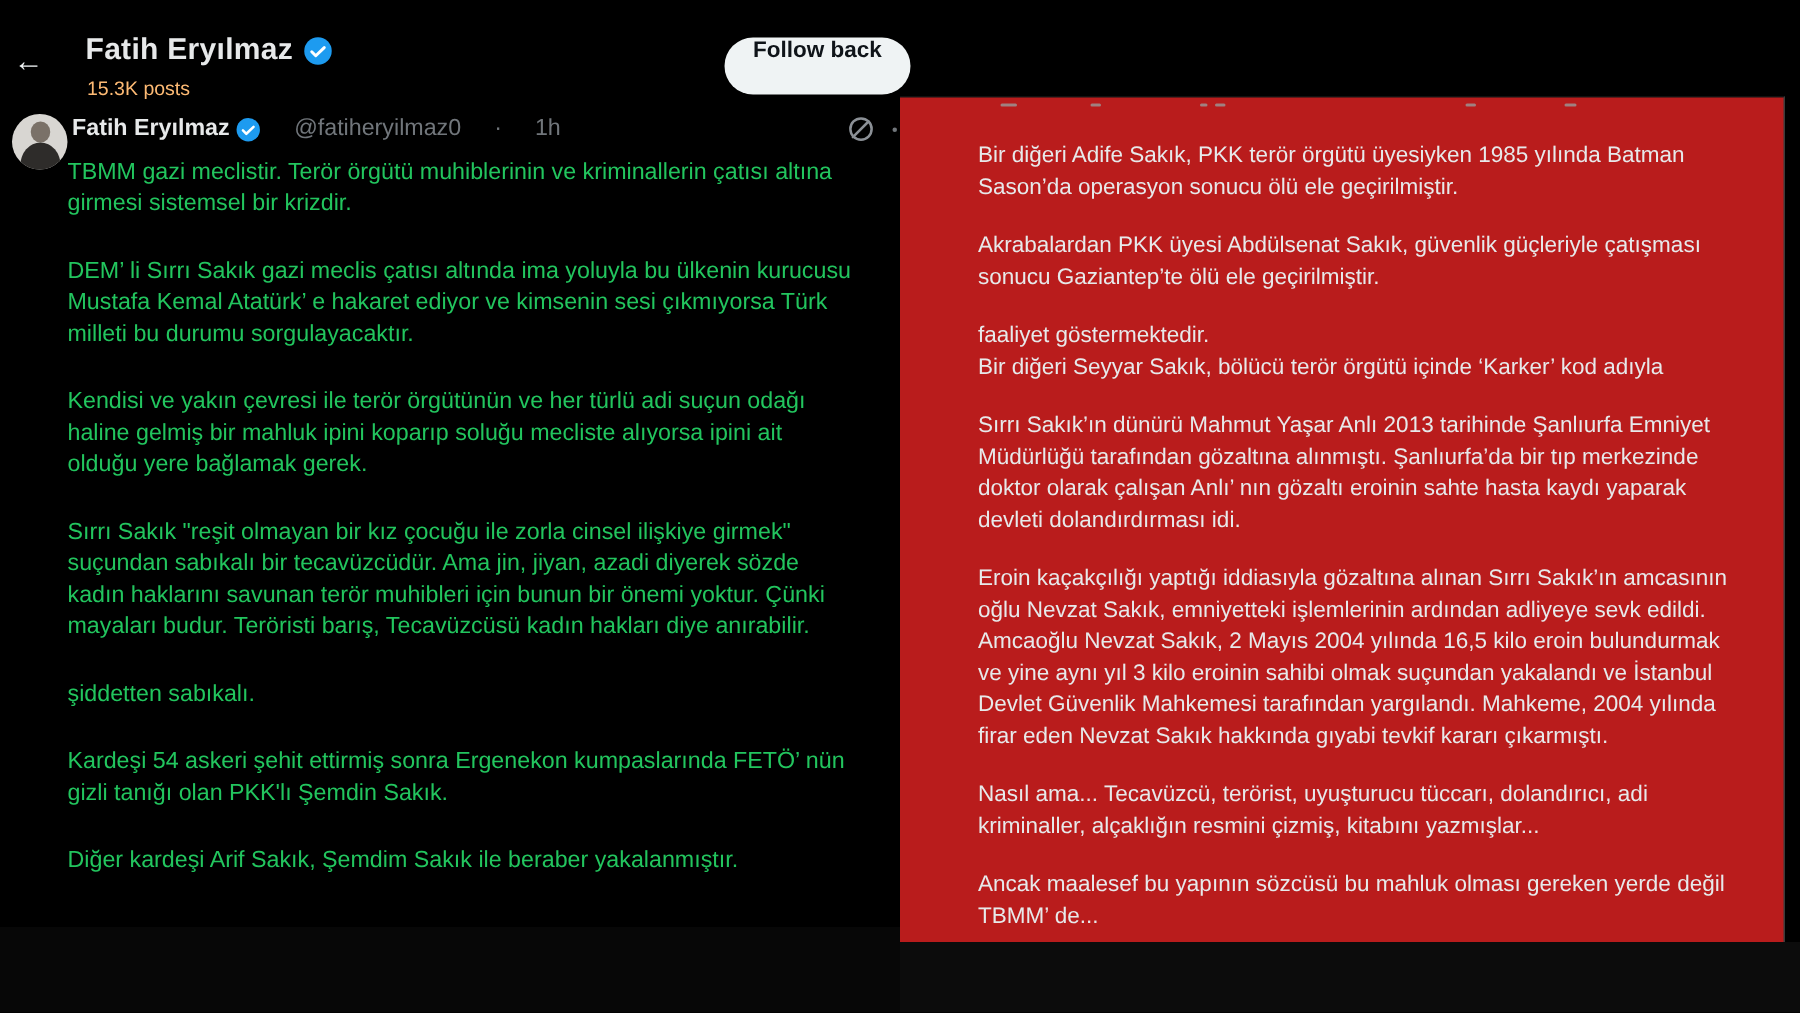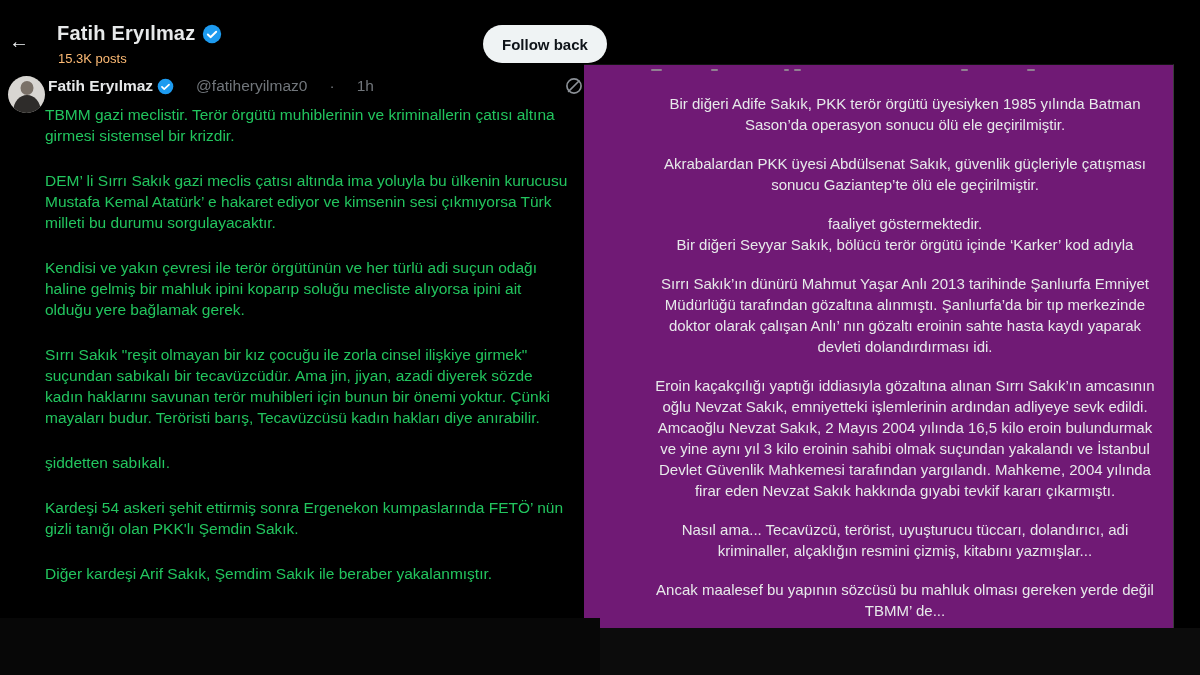--- a/index.html
+++ b/index.html
@@ -21,21 +21,21 @@
   }
   .h-name-row{position:absolute;left:57px;top:22px;display:flex;align-items:center;gap:7px;}
   .h-name{font-size:20px;font-weight:700;color:#e7e9ea;letter-spacing:.2px;}
   .badge-20{width:20px;height:20px;display:block;}
   .badge-17{width:17px;height:17px;display:block;}
   .h-posts{position:absolute;left:58px;top:51px;font-size:13px;color:#fdba74;}
   .follow-btn{
     position:absolute;left:483px;top:25px;height:38px;padding:0 19px;
     background:#eff3f4;color:#0f1419;border:none;border-radius:19px;
     font-weight:700;font-size:15px;font-family:inherit;
-    display:flex;align-items:center;cursor:pointer;
+    display:flex;align-items:flex-start;cursor:pointer;
   }
 
   
   .avatar{
     position:absolute;left:8px;top:76px;width:37px;height:37px;border-radius:50%;
     background:#d8d6d2;overflow:hidden;cursor:pointer;
   }
   .avatar::before{
     content:"";position:absolute;left:50%;top:5px;transform:translateX(-50%);
     width:13px;height:14px;border-radius:50%;background:#7a7168;
@@ -53,24 +53,24 @@
   
   .tweet-body{
     position:absolute;left:45px;top:104px;width:555px;height:510px;overflow:hidden;
     font-size:15.5px;line-height:21px;color:#22c55e;
   }
   .tweet-body .para{margin:0 0 24px 0;}
   .line{white-space:nowrap;}
 
   
   .right-panel{
-    position:absolute;left:584px;top:64px;width:590px;height:564px;
-    background:#701a75;box-sizing:border-box;
+    position:absolute;left:600px;top:64px;width:590px;height:564px;
+    background:#b91c1c;box-sizing:border-box;
     border-right:1px solid #3b3b3b;border-top:1px solid #121212;
-    overflow:hidden;cursor:pointer;text-align:center;
+    overflow:hidden;cursor:pointer;
   }
   .rp-body{
     position:absolute;left:52px;top:28px;width:538px;
     font-size:15px;line-height:21px;color:#e7e9ea;
   }
   .rp-body .para{margin:0 0 18px 0;}
   .cut-dash{position:absolute;top:4px;height:2px;background:#9a9a9a;border-radius:1px;opacity:.8;}
 
   
   .strip-left{position:absolute;left:0;top:618px;width:600px;height:57px;background:#070707;}

